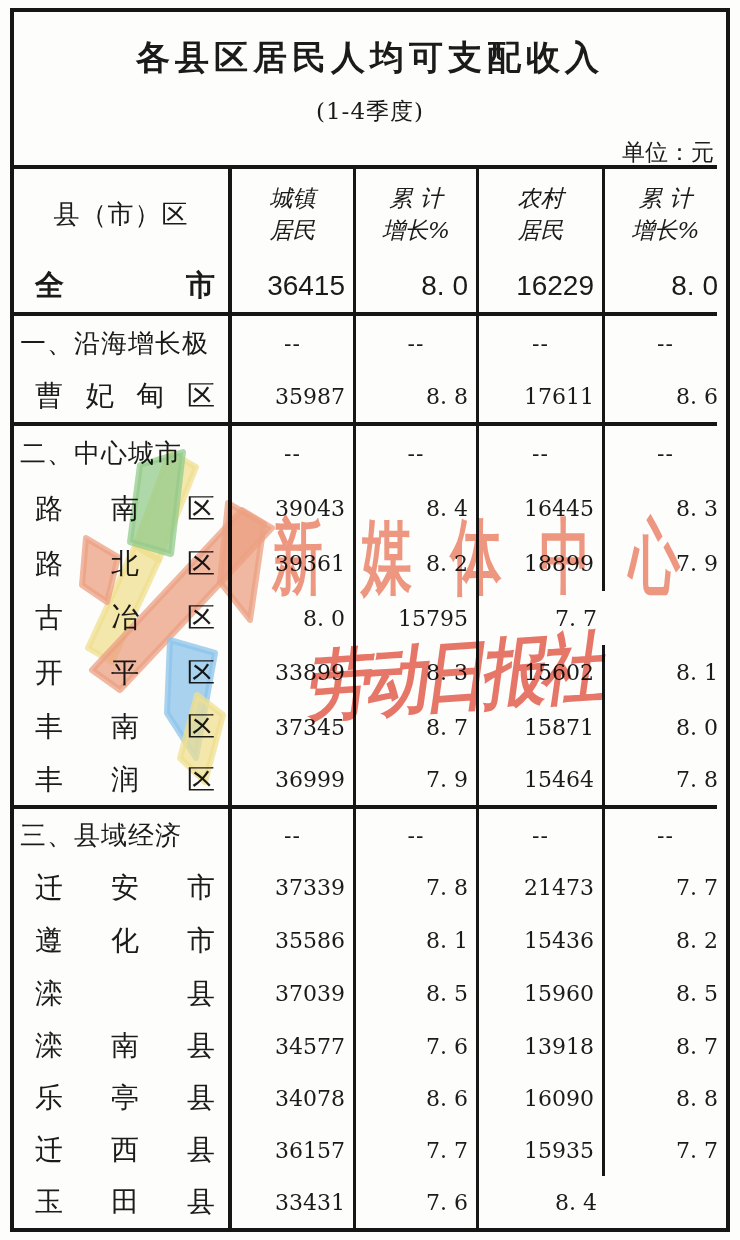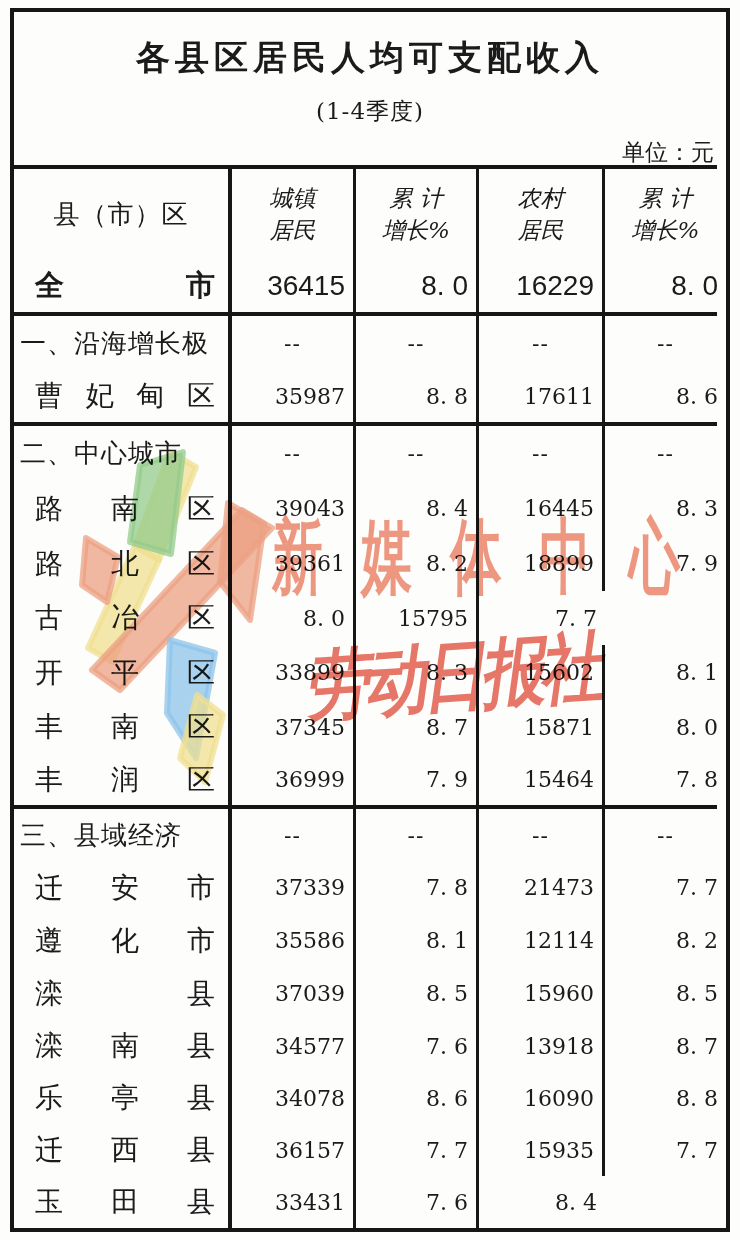--- a/index.html
+++ b/index.html
@@ -218,21 +218,21 @@
         <div class="cell num">7. 7</div>
       </div>
       <div class="row t-data" style="height: 53px;">
         <div class="cell c0 name-cell">
           <span>遵</span>
           <span>化</span>
           <span>市</span>
         </div>
         <div class="cell c1 num">35586</div>
         <div class="cell c2 num">8. 1</div>
-        <div class="cell c3 num">12114</div>
+        <div class="cell c3 num">15436</div>
         <div class="cell num">8. 2</div>
       </div>
       <div class="row t-data" style="height: 53px;">
         <div class="cell c0 name-cell">
           <span>滦</span>
           <span>县</span>
         </div>
         <div class="cell c1 num">37039</div>
         <div class="cell c2 num">8. 5</div>
         <div class="cell c3 num">15960</div>

